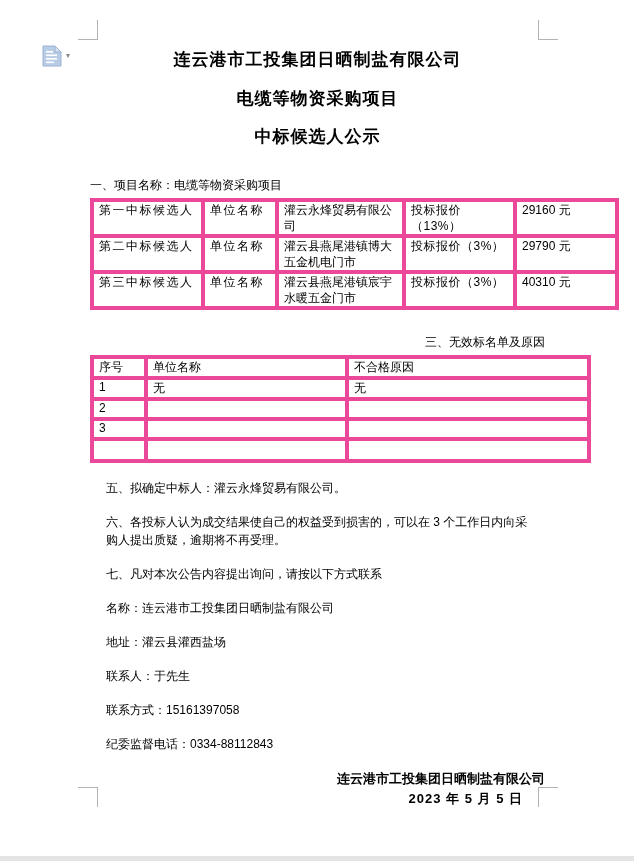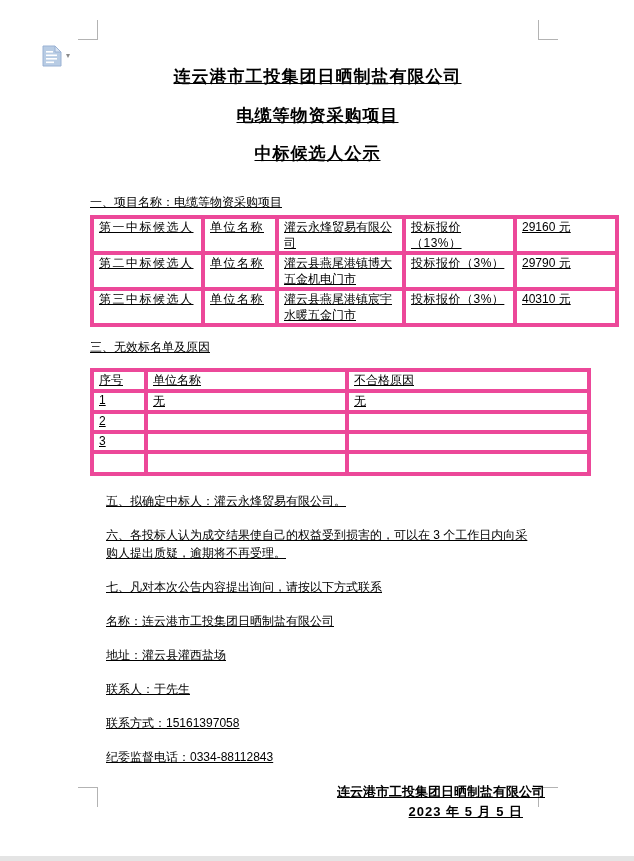--- a/index.html
+++ b/index.html
@@ -17,21 +17,21 @@
   .crop{position:absolute;width:19px;height:19px;border:0 solid #b3b3b3;}
   .crop.tl{left:78px;top:20px;border-right-width:1px;border-bottom-width:1px;}
   .crop.tr{left:538px;top:20px;border-left-width:1px;border-bottom-width:1px;}
   .crop.bl{left:78px;top:787px;border-right-width:1px;border-top-width:1px;}
   .crop.br{left:538px;top:787px;border-left-width:1px;border-top-width:1px;}
 
   
   .paste-btn{position:absolute;left:42px;top:45px;display:flex;align-items:flex-start;cursor:pointer;}
   .paste-btn .caret{font-size:8px;color:#8a8a8a;margin-left:4px;margin-top:7px;line-height:1;}
 
-  .content{position:absolute;left:90px;top:17px;width:455px;text-decoration:underline;}
+  .content{position:absolute;left:90px;top:0;width:455px;}
 
   .doc-title{font-weight:bold;font-size:17px;text-align:center;letter-spacing:1px;margin:0;line-height:20px;}
   .t1{margin-top:50px;}
   .t2{margin-top:19px;}
   .t3{margin-top:18px;}
 
   .body-line{font-size:12px;line-height:18px;margin:0;}
   .s1{margin-top:29px;}
   .s2{margin-top:2px;}
 
@@ -40,23 +40,23 @@
 
   .tbl-candidates{width:457px;margin-top:4px;}
   .tbl-candidates td{line-height:16px;}
   .tbl-candidates tr{height:34px;}
   .col-rank{width:97px;letter-spacing:1.5px;}
   .col-unit{width:60px;letter-spacing:1.5px;}
   .col-company{width:113px;}
   .col-bid{width:97px;letter-spacing:0.5px;}
   .col-price{width:88px;}
 
-  .s3{margin-top:11px;}
+  .s3{margin-top:23px;text-align:right;}
 
-  .tbl-invalid{width:457px;margin-top:12px;}
+  .tbl-invalid{width:457px;margin-top:4px;}
   .tbl-invalid tr{height:20px;}
   .tbl-invalid .c-no{width:40px;}
   .tbl-invalid .c-name{width:187px;}
   .tbl-invalid .c-reason{width:228px;}
   .tbl-invalid tr.last{height:22px;}
 
   .s5{margin-top:21px;}
   .s6{margin-top:0;}
   .contact-block p{margin:16px;}
 

